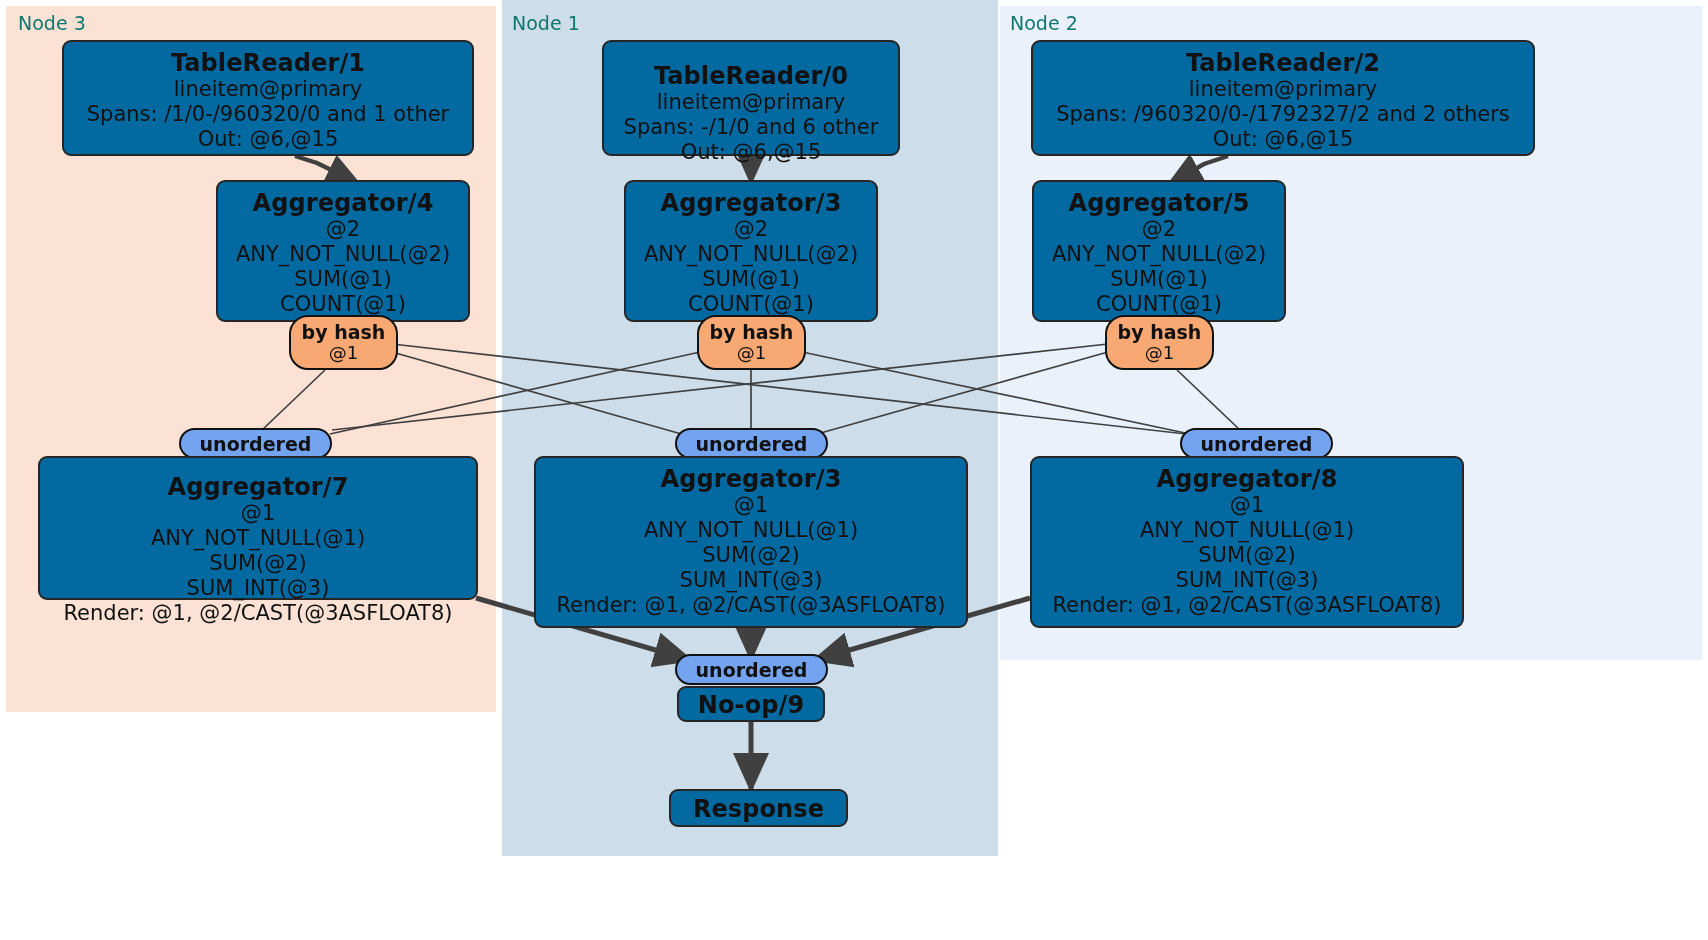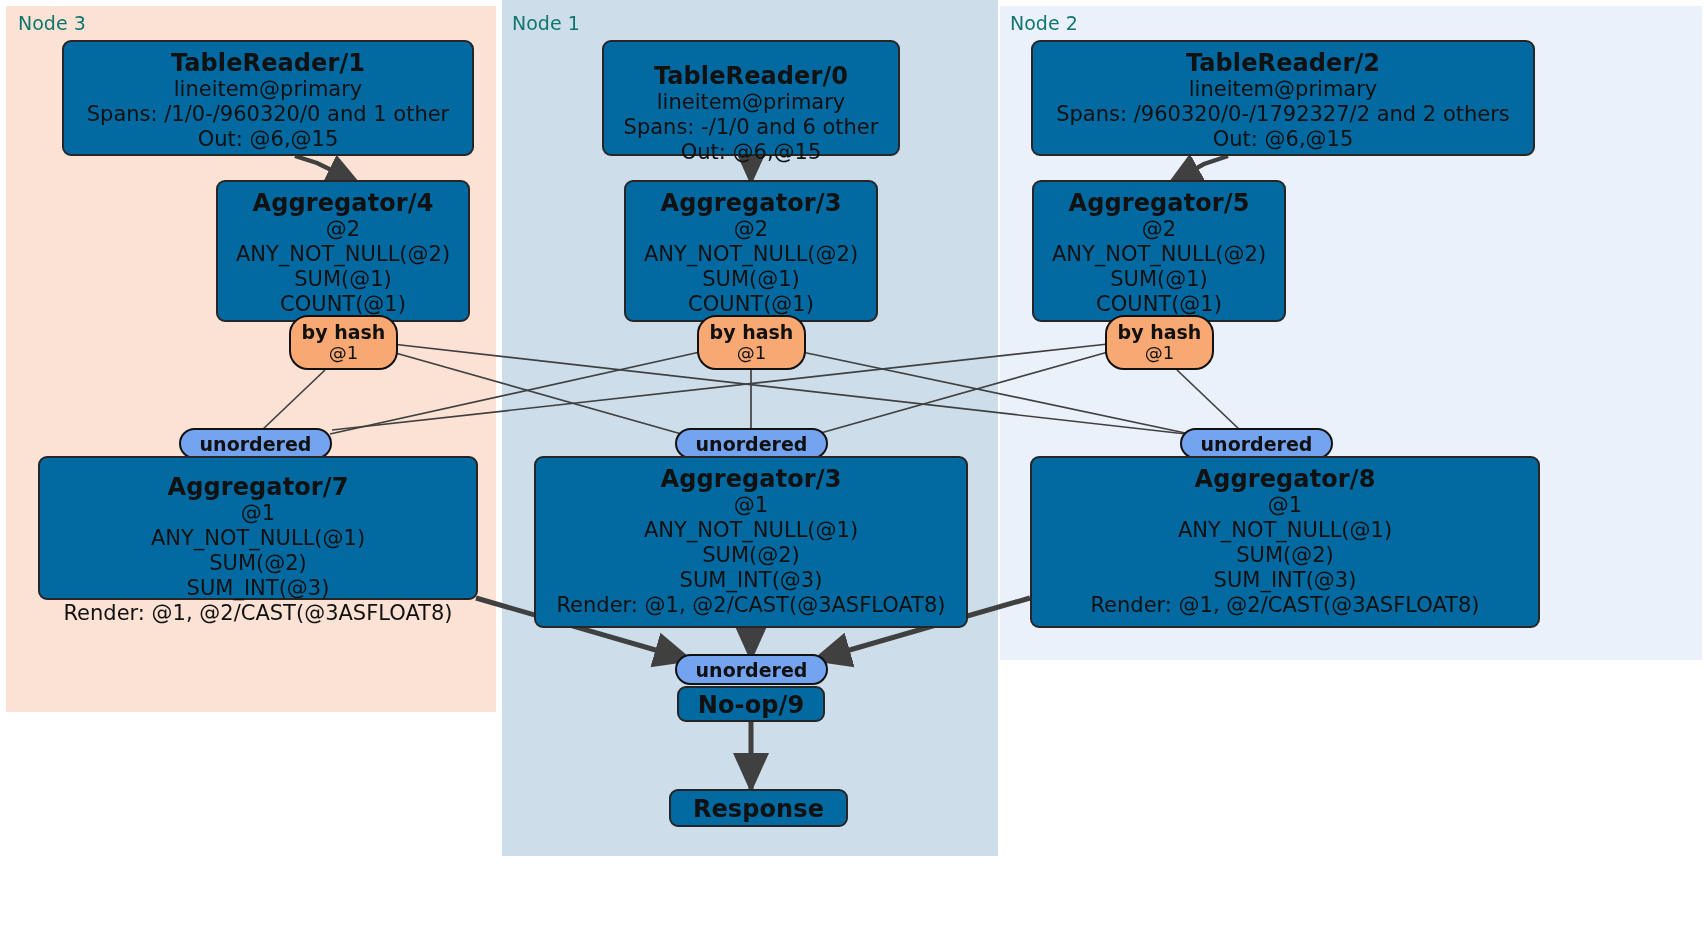--- a/index.html
+++ b/index.html
@@ -154,21 +154,21 @@
 
   <div class="node" style="left:534px;top:456px;width:434px;height:172px;padding-top:7px;">
     <div class="title">Aggregator/3</div>
     <div class="ln">@1</div>
     <div class="ln">ANY_NOT_NULL(@1)</div>
     <div class="ln">SUM(@2)</div>
     <div class="ln">SUM_INT(@3)</div>
     <div class="ln">Render: @1, @2/CAST(@3ASFLOAT8)</div>
   </div>
 
-  <div class="node" style="left:1030px;top:456px;width:510px;height:172px;padding-top:7px;">
+  <div class="node" style="left:1030px;top:456px;width:434px;height:172px;padding-top:7px;">
     <div class="title">Aggregator/8</div>
     <div class="ln">@1</div>
     <div class="ln">ANY_NOT_NULL(@1)</div>
     <div class="ln">SUM(@2)</div>
     <div class="ln">SUM_INT(@3)</div>
     <div class="ln">Render: @1, @2/CAST(@3ASFLOAT8)</div>
   </div>
 
   <div class="badge badge-unord" style="left:675px;top:654px;width:153px;height:31px;padding-top:5px;">
     <div class="bt">unordered</div>

